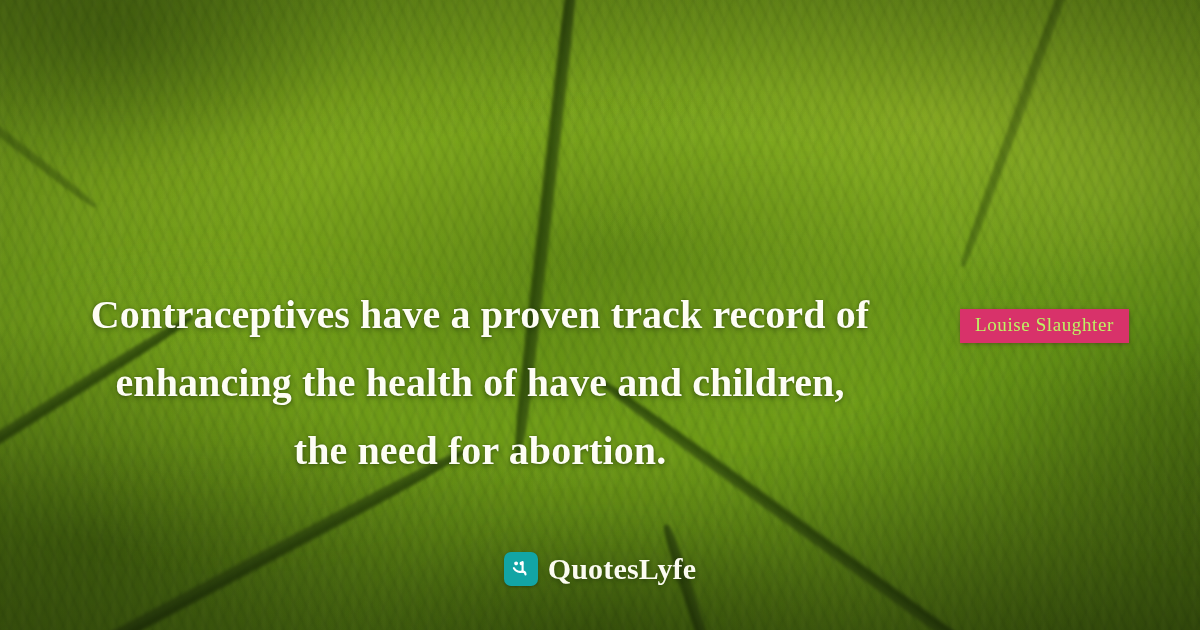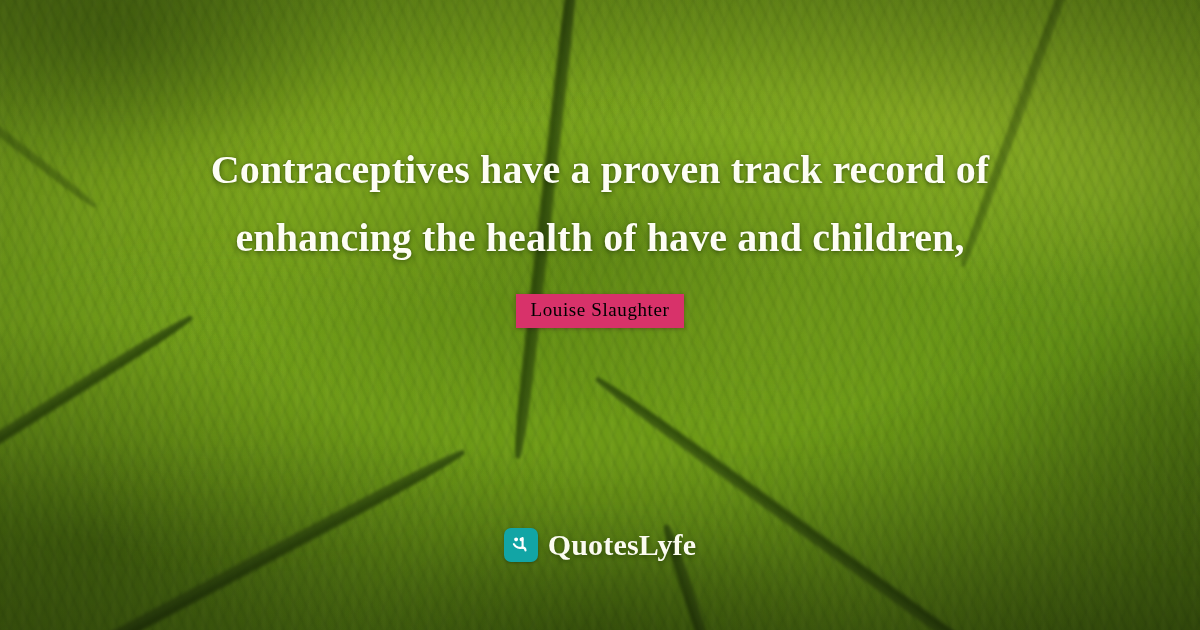--- a/index.html
+++ b/index.html
@@ -119,21 +119,21 @@
   .text-scrim {
     position:absolute;
     left:0; right:0; top:90px; height:330px;
     background:radial-gradient(ellipse 58% 70% at 50% 50%, rgba(20,40,0,.22) 0%, rgba(20,40,0,0) 75%);
   }
 
   
   .content {
     position:absolute; inset:0;
     display:flex;
-    flex-direction:column;
+    flex-direction:row;
     align-items:center;
     z-index:5;
   }
 
   .quote-text {
     margin-top:136px;
     width:960px;
     text-align:center;
     color:#fdfdf4;
     font-family:"Liberation Serif", serif;
@@ -143,33 +143,33 @@
     letter-spacing:.1px;
     text-shadow:0 2px 5px rgba(20,40,4,.45), 0 0 2px rgba(20,40,4,.30);
   }
   .quote-text .ln { display:block; white-space:nowrap; }
 
   .author-badge {
     margin-top:22px;
     display:inline-block;
     padding:5px 15px 7px;
     background:#d8326a;
-    color:#000000;
+    color:#bef264;
     font-family:"Liberation Serif", serif;
     font-size:19px;
     font-weight:400;
     letter-spacing:.6px;
     line-height:1.15;
     box-shadow:0 1px 4px rgba(40,10,25,.35);
   }
 
   .brand {
     position:absolute;
     left:0; right:0;
-    top:528px;
+    top:552px;
     display:flex;
     align-items:center;
     justify-content:center;
     gap:10px;
   }
   .brand-mark {
     width:34px; height:34px;
     border-radius:7px;
     background:#12a5a5;
     display:flex; align-items:center; justify-content:center;
@@ -207,20 +207,21 @@
   <div class="vein vein-stub"></div>
 
   <div class="text-scrim"></div>
   <div class="vignette"></div>
 
   <div class="content">
 
     <blockquote class="quote-text">
       <span class="ln">Contraceptives have a proven track record of</span>
       <span class="ln">enhancing the health of have and children,</span>
+      <span class="ln">the need for abortion.</span>
     </blockquote>
 
     <div class="author-badge">Louise Slaughter</div>
 
     <div class="brand">
       <span class="brand-mark">
         <svg width="24" height="24" viewBox="0 0 24 24" aria-hidden="true">
           <path d="M5.2 6.4c0-1.0 .85-1.8 1.9-1.8s1.9 .8 1.9 1.8-.85 1.8-1.9 1.8-1.9-.8-1.9-1.8z" fill="#ffffff"></path>
           <path d="M10.6 6.4c0-1.0 .85-1.8 1.9-1.8s1.9 .8 1.9 1.8-.85 1.8-1.9 1.8-1.9-.8-1.9-1.8z" fill="#ffffff"></path>
           <path d="M4.9 11.2c1.9 3.4 5.6 4.6 8.6 3.0" stroke="#ffffff" stroke-width="2.1" fill="none" stroke-linecap="round"></path>

